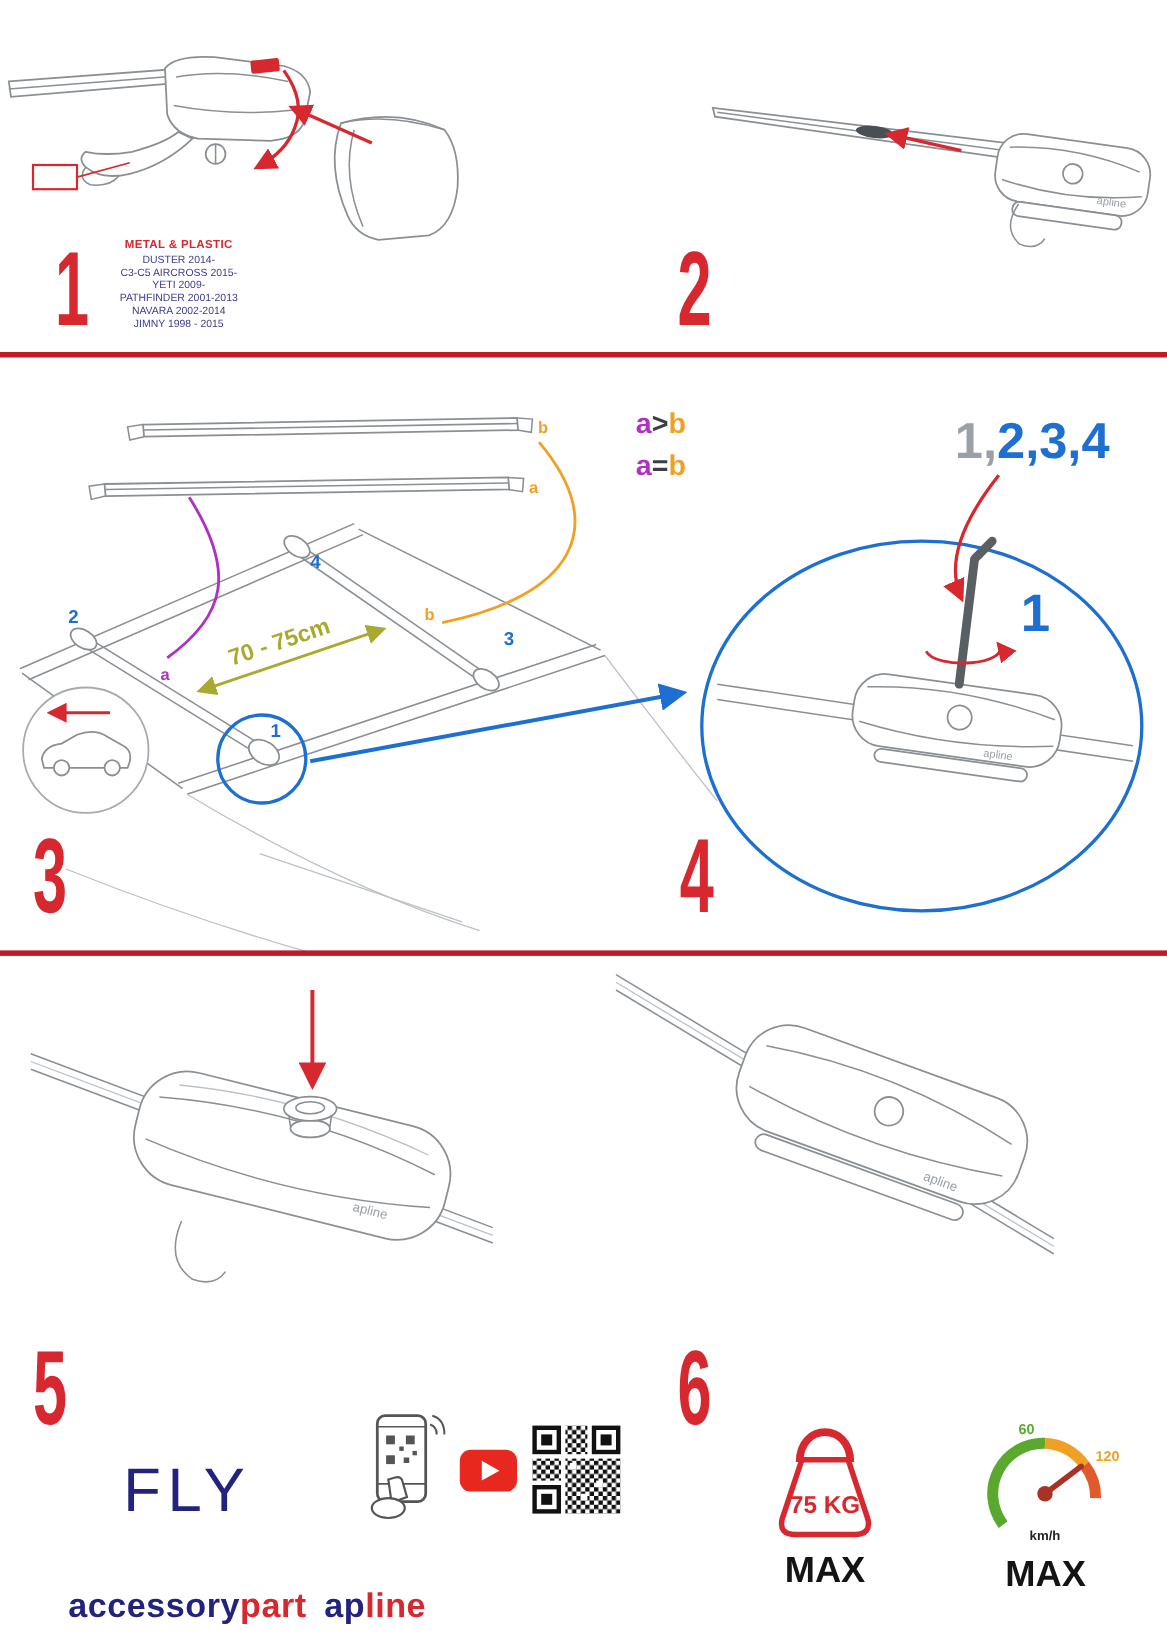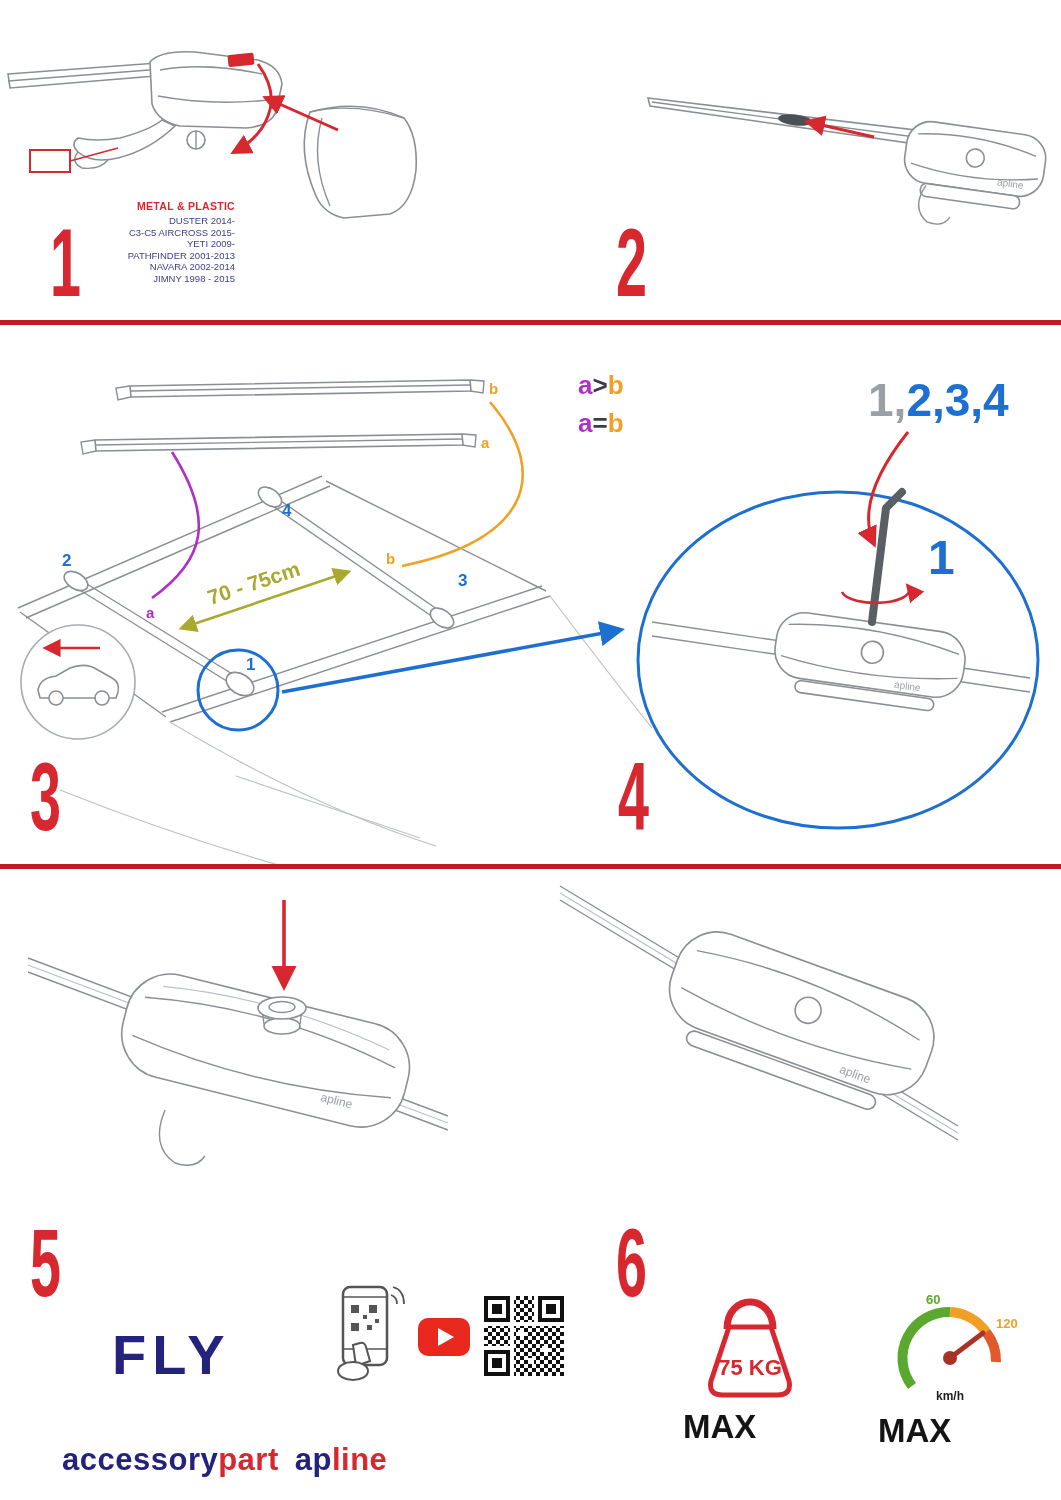--- a/index.html
+++ b/index.html
@@ -5,28 +5,28 @@
   *{margin:0;padding:0;box-sizing:border-box}
   html,body{background:#fff}
   body{width:1061px;height:1500px;position:relative;font-family:"Liberation Sans",sans-serif;overflow:hidden}
   .step-num{position:absolute;color:#d7282f;font-weight:700;font-size:96px;line-height:.78;transform:scaleX(.58);transform-origin:left top;letter-spacing:-3px}
   .divider{position:absolute;left:0;width:1061px;height:5px;background:#c21a25}
   svg.art{position:absolute;overflow:visible}
   svg text{font-family:"Liberation Sans",sans-serif}
   .sketch{stroke:#8a8f94;fill:#fff;stroke-width:1.6}
   .sketchline{stroke:#8a8f94;fill:none;stroke-width:1.4}
   .light{stroke:#bcc1c6;fill:none;stroke-width:1.2}
-  .compat{position:absolute;left:90px;top:200px;width:145px;text-align:right}
+  .compat{position:absolute;left:90px;top:216px;width:145px;text-align:center}
   .compat .mat{font-size:10.5px;font-weight:700;color:#d7282f;letter-spacing:.3px;margin-bottom:3px}
   .compat .model{font-size:9.5px;line-height:11.5px;color:#3c3c8c;font-weight:400}
-  .fly{position:absolute;left:112px;top:1322px;font-size:56px;color:#23237d;letter-spacing:6px;font-weight:700}
+  .fly{position:absolute;left:112px;top:1322px;font-size:56px;color:#23237d;letter-spacing:6px;font-weight:400}
   .brandline{position:absolute;left:62px;top:1442px;font-size:31px;font-weight:700;letter-spacing:.5px;white-space:nowrap}
   .c-navy{color:#23237d}.c-red{color:#d7282f}
   .ap-gap{margin-left:16px}
-  .maxlabel{position:absolute;text-align:left;font-size:33px;font-weight:700;color:#141414}
+  .maxlabel{position:absolute;text-align:center;font-size:33px;font-weight:700;color:#141414}
 </style>
 </head>
 <body>
 
 <svg class="art" style="left:0;top:0" width="1061" height="322" viewBox="0 0 1061 322">
   <defs>
     <marker id="arR" viewBox="0 0 10 10" refX="8" refY="5" markerWidth="7" markerHeight="7" orient="auto-start-reverse">
       <path d="M0,0 L10,5 L0,10 z" fill="#d7282f"></path>
     </marker>
   </defs>

